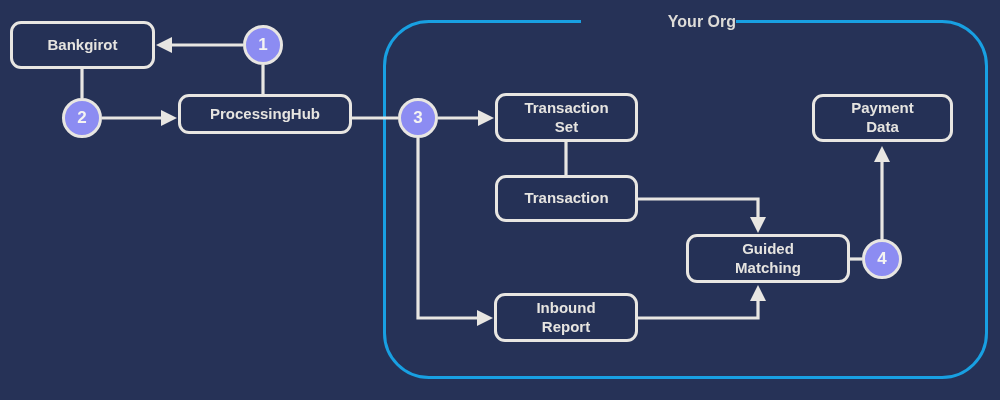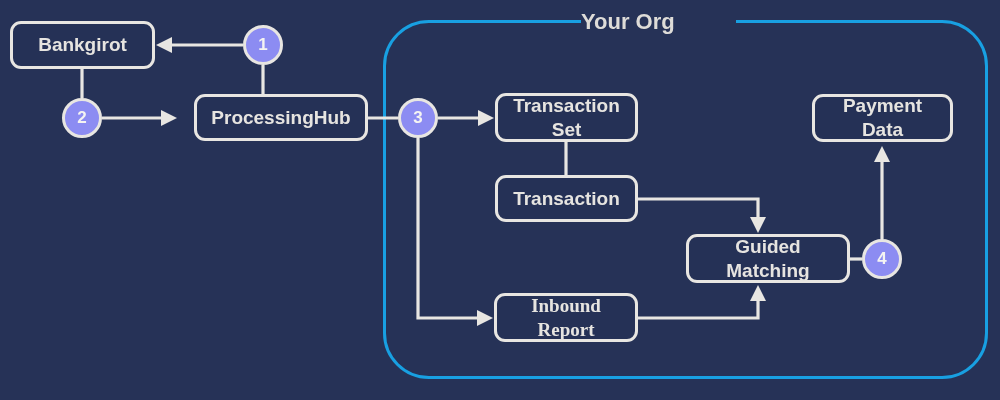--- a/index.html
+++ b/index.html
@@ -21,39 +21,39 @@
     font-family:"Liberation Sans","DejaVu Sans",sans-serif;
   }
   .org-group{
     position:absolute;left:383px;top:20px;width:605px;height:359px;
     border:3px solid var(--org-border);border-radius:46px;
     box-sizing:border-box;
   }
   .org-title{
     position:absolute;left:195px;top:-15px;width:155px;height:28px;
     background:var(--background);
-    color:var(--title-text);font-size:22px;font-weight:700;
-    line-height:28px;text-align:left;
+    color:var(--title-text);font-size:16px;font-weight:700;
+    line-height:28px;text-align:right;
   }
   .edges{position:absolute;left:0;top:0;width:1000px;height:400px;}
   .edges path{stroke:var(--edge);stroke-width:3.2;fill:none;}
   .edges polygon{fill:var(--edge);stroke:none;}
   .node{
     position:absolute;box-sizing:border-box;
     background:var(--node-fill);
     border:3px solid var(--node-border);border-radius:11px;
     display:flex;align-items:center;justify-content:center;
-    color:var(--label-text);font-size:19px;font-weight:700;
+    color:var(--label-text);font-size:15px;font-weight:700;
     text-align:center;white-space:pre-line;line-height:1.25;
   }
   .n-bankgirot{left:10px;top:21px;width:145px;height:48px;}
-  .n-processing-hub{left:194px;top:94px;width:174px;height:47px;}
+  .n-processing-hub{left:178px;top:94px;width:174px;height:40px;}
   .n-transaction-set{left:495px;top:93px;width:143px;height:49px;}
   .n-transaction{left:495px;top:175px;width:143px;height:47px;}
-  .n-inbound-report{left:494px;top:293px;width:144px;height:49px;font-family:Liberation Serif, serif;}
+  .n-inbound-report{left:494px;top:293px;width:144px;height:49px;}
   .n-guided-matching{left:686px;top:234px;width:164px;height:49px;}
   .n-payment-data{left:812px;top:94px;width:141px;height:48px;text-align:center;}
   .badge{
     position:absolute;width:34px;height:34px;border-radius:50%;
     background:var(--badge-fill);border:3px solid var(--badge-border);
     display:flex;align-items:center;justify-content:center;
     color:var(--badge-text);font-size:17px;font-weight:700;
   }
   .b1{left:243px;top:25px;}
   .b2{left:62px;top:98px;}

